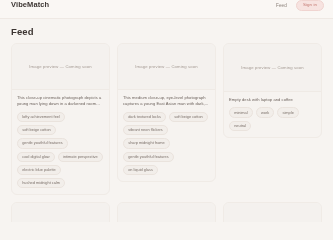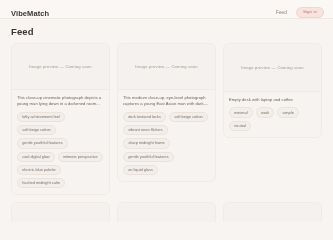--- a/index.html
+++ b/index.html
@@ -14,21 +14,21 @@
     color: #4a4340;
     -webkit-font-smoothing: antialiased;
   }
 
   
   .topbar {
     height: 19px;
     background: #faf7f4;
     border-bottom: 1px solid #efe9e4;
     display: flex;
-    align-items: flex-end;
+    align-items: flex-start;
     padding: 0 9px 0 11px;
   }
   .brand {
     font-size: 7.5px;
     font-weight: bold;
     letter-spacing: 0.1px;
     color: #3c3532;
   }
   .nav-right {
     margin-left: auto;

